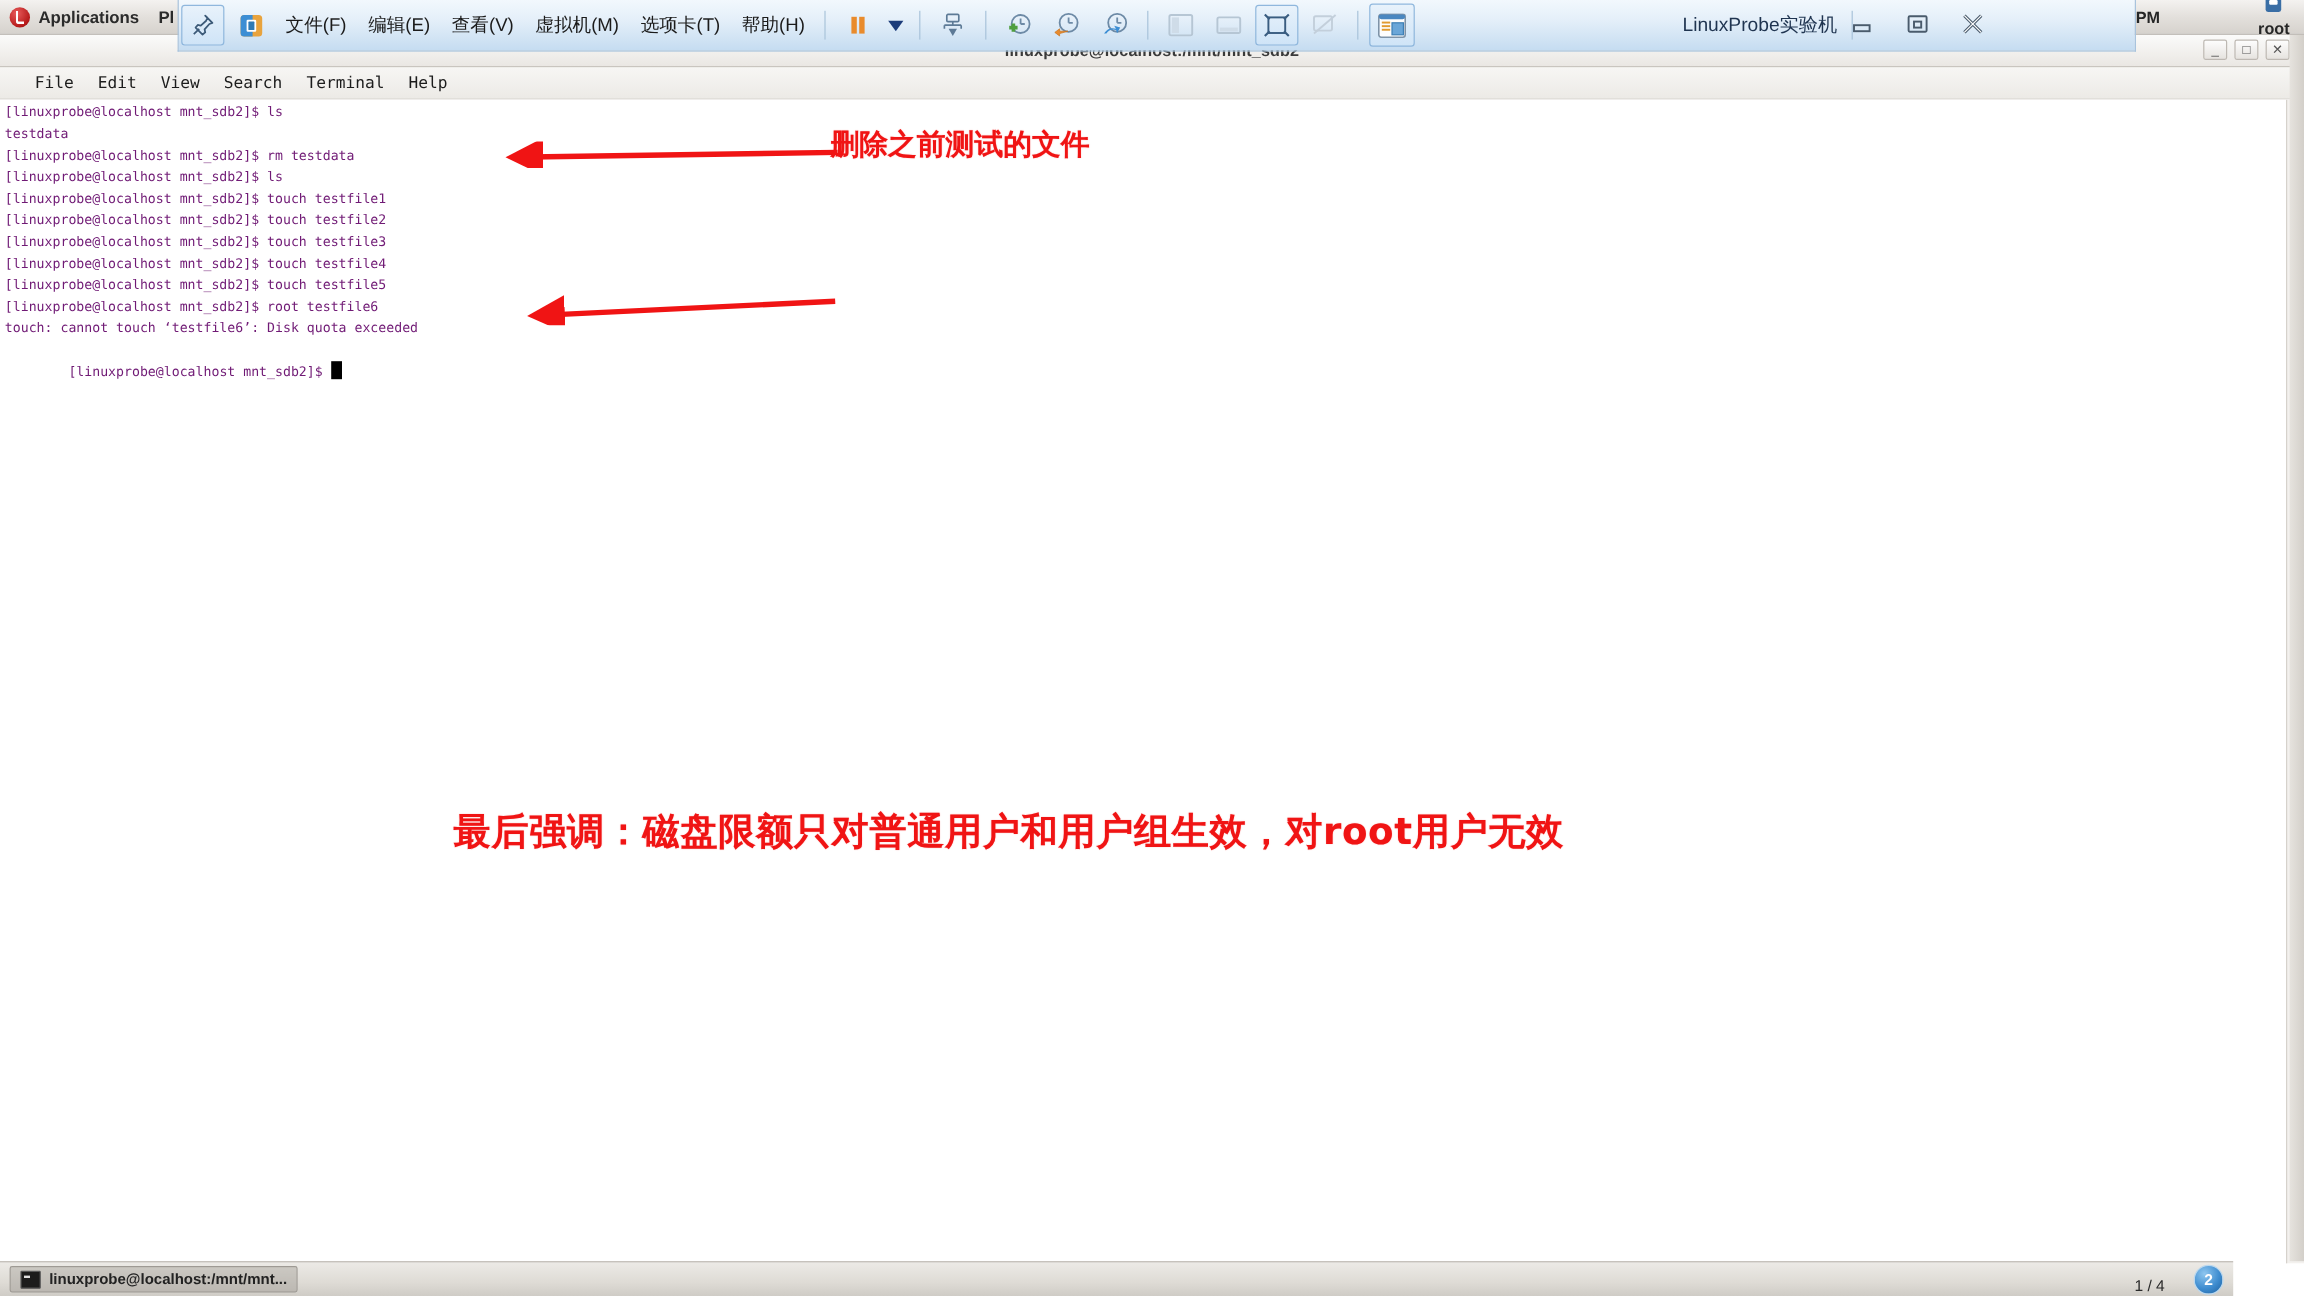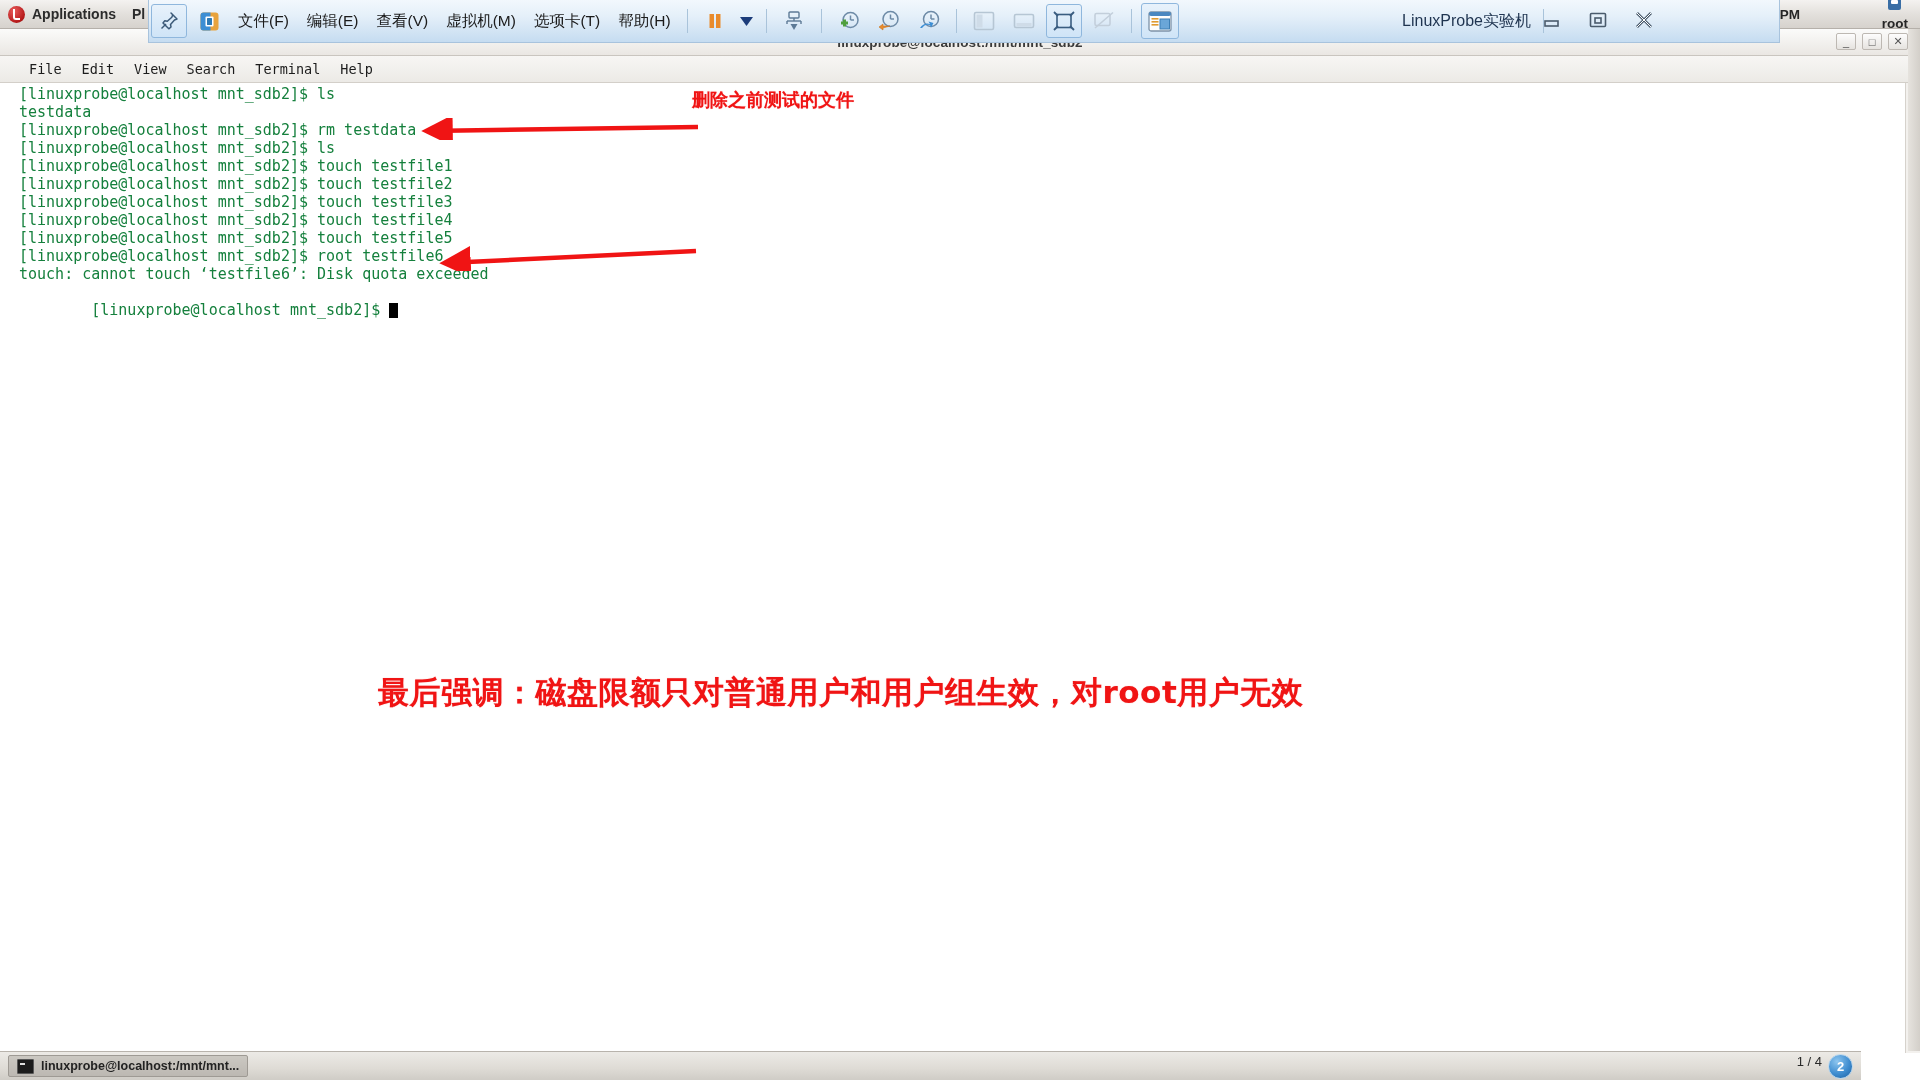--- a/index.html
+++ b/index.html
@@ -190,25 +190,25 @@
     font-family: "DejaVu Sans Mono", monospace;
   }
   .term-body {
     position: relative;
     height: 970px;
     background: #ffffff;
     overflow: hidden;
   }
   .term-text {
     position: absolute;
-    left: 19px; top: 2px;
+    left: 4px; top: 2px;
     font-family: "DejaVu Sans Mono", monospace;
-    font-size: 15px;
+    font-size: 11px;
     line-height: 18.1px;
-    color: #15803d;
+    color: #701a75;
     white-space: pre;
     letter-spacing: 0px;
   }
   .cursor {
     display: inline-block;
     width: 9px; height: 15px;
     background: #000;
     vertical-align: -3px;
   }
   .term-scroll {
@@ -230,21 +230,21 @@
   
   .anno {
     position: absolute;
     color: #f01414;
     font-family: "DejaVu Sans", sans-serif;
     font-weight: bold;
     white-space: nowrap;
     z-index: 6;
     text-shadow: 0 0 1px rgba(240,20,20,0.4);
   }
-  .anno-1 { left: 692px; top: 88px; font-size: 18px; }
+  .anno-1 { left: 692px; top: 104px; font-size: 24px; }
   .anno-2 { left: 692px; top: 232px; font-size: 25px; }
   .anno-big {
     left: 378px; top: 672px;
     font-size: 31px;
     letter-spacing: 0.5px;
   }
   .arrow { position: absolute; z-index: 6; }
 
   
   .taskbar {
@@ -285,22 +285,22 @@
     content: "";
     position: absolute;
     left: 2px; top: 3px;
     width: 5px; height: 2px;
     background: #e0e0e0;
   }
   .ws-area {
     position: absolute;
     right: 8px;
     display: flex;
-    align-items: flex-start;
-    gap: 6px;
+    align-items: flex-end;
+    gap: 24px;
   }
   .ws-label { font-size: 13px; color: #2a2a2a; }
   .ws-badge {
     width: 23px; height: 23px;
     border-radius: 50%;
     background: radial-gradient(circle at 35% 28%, #8ec6ef 0%, #3f8dd0 55%, #1c5f9e 100%);
     border: 1px solid #bcd8ee;
     color: #fff;
     font-size: 13px;
     font-weight: bold;

